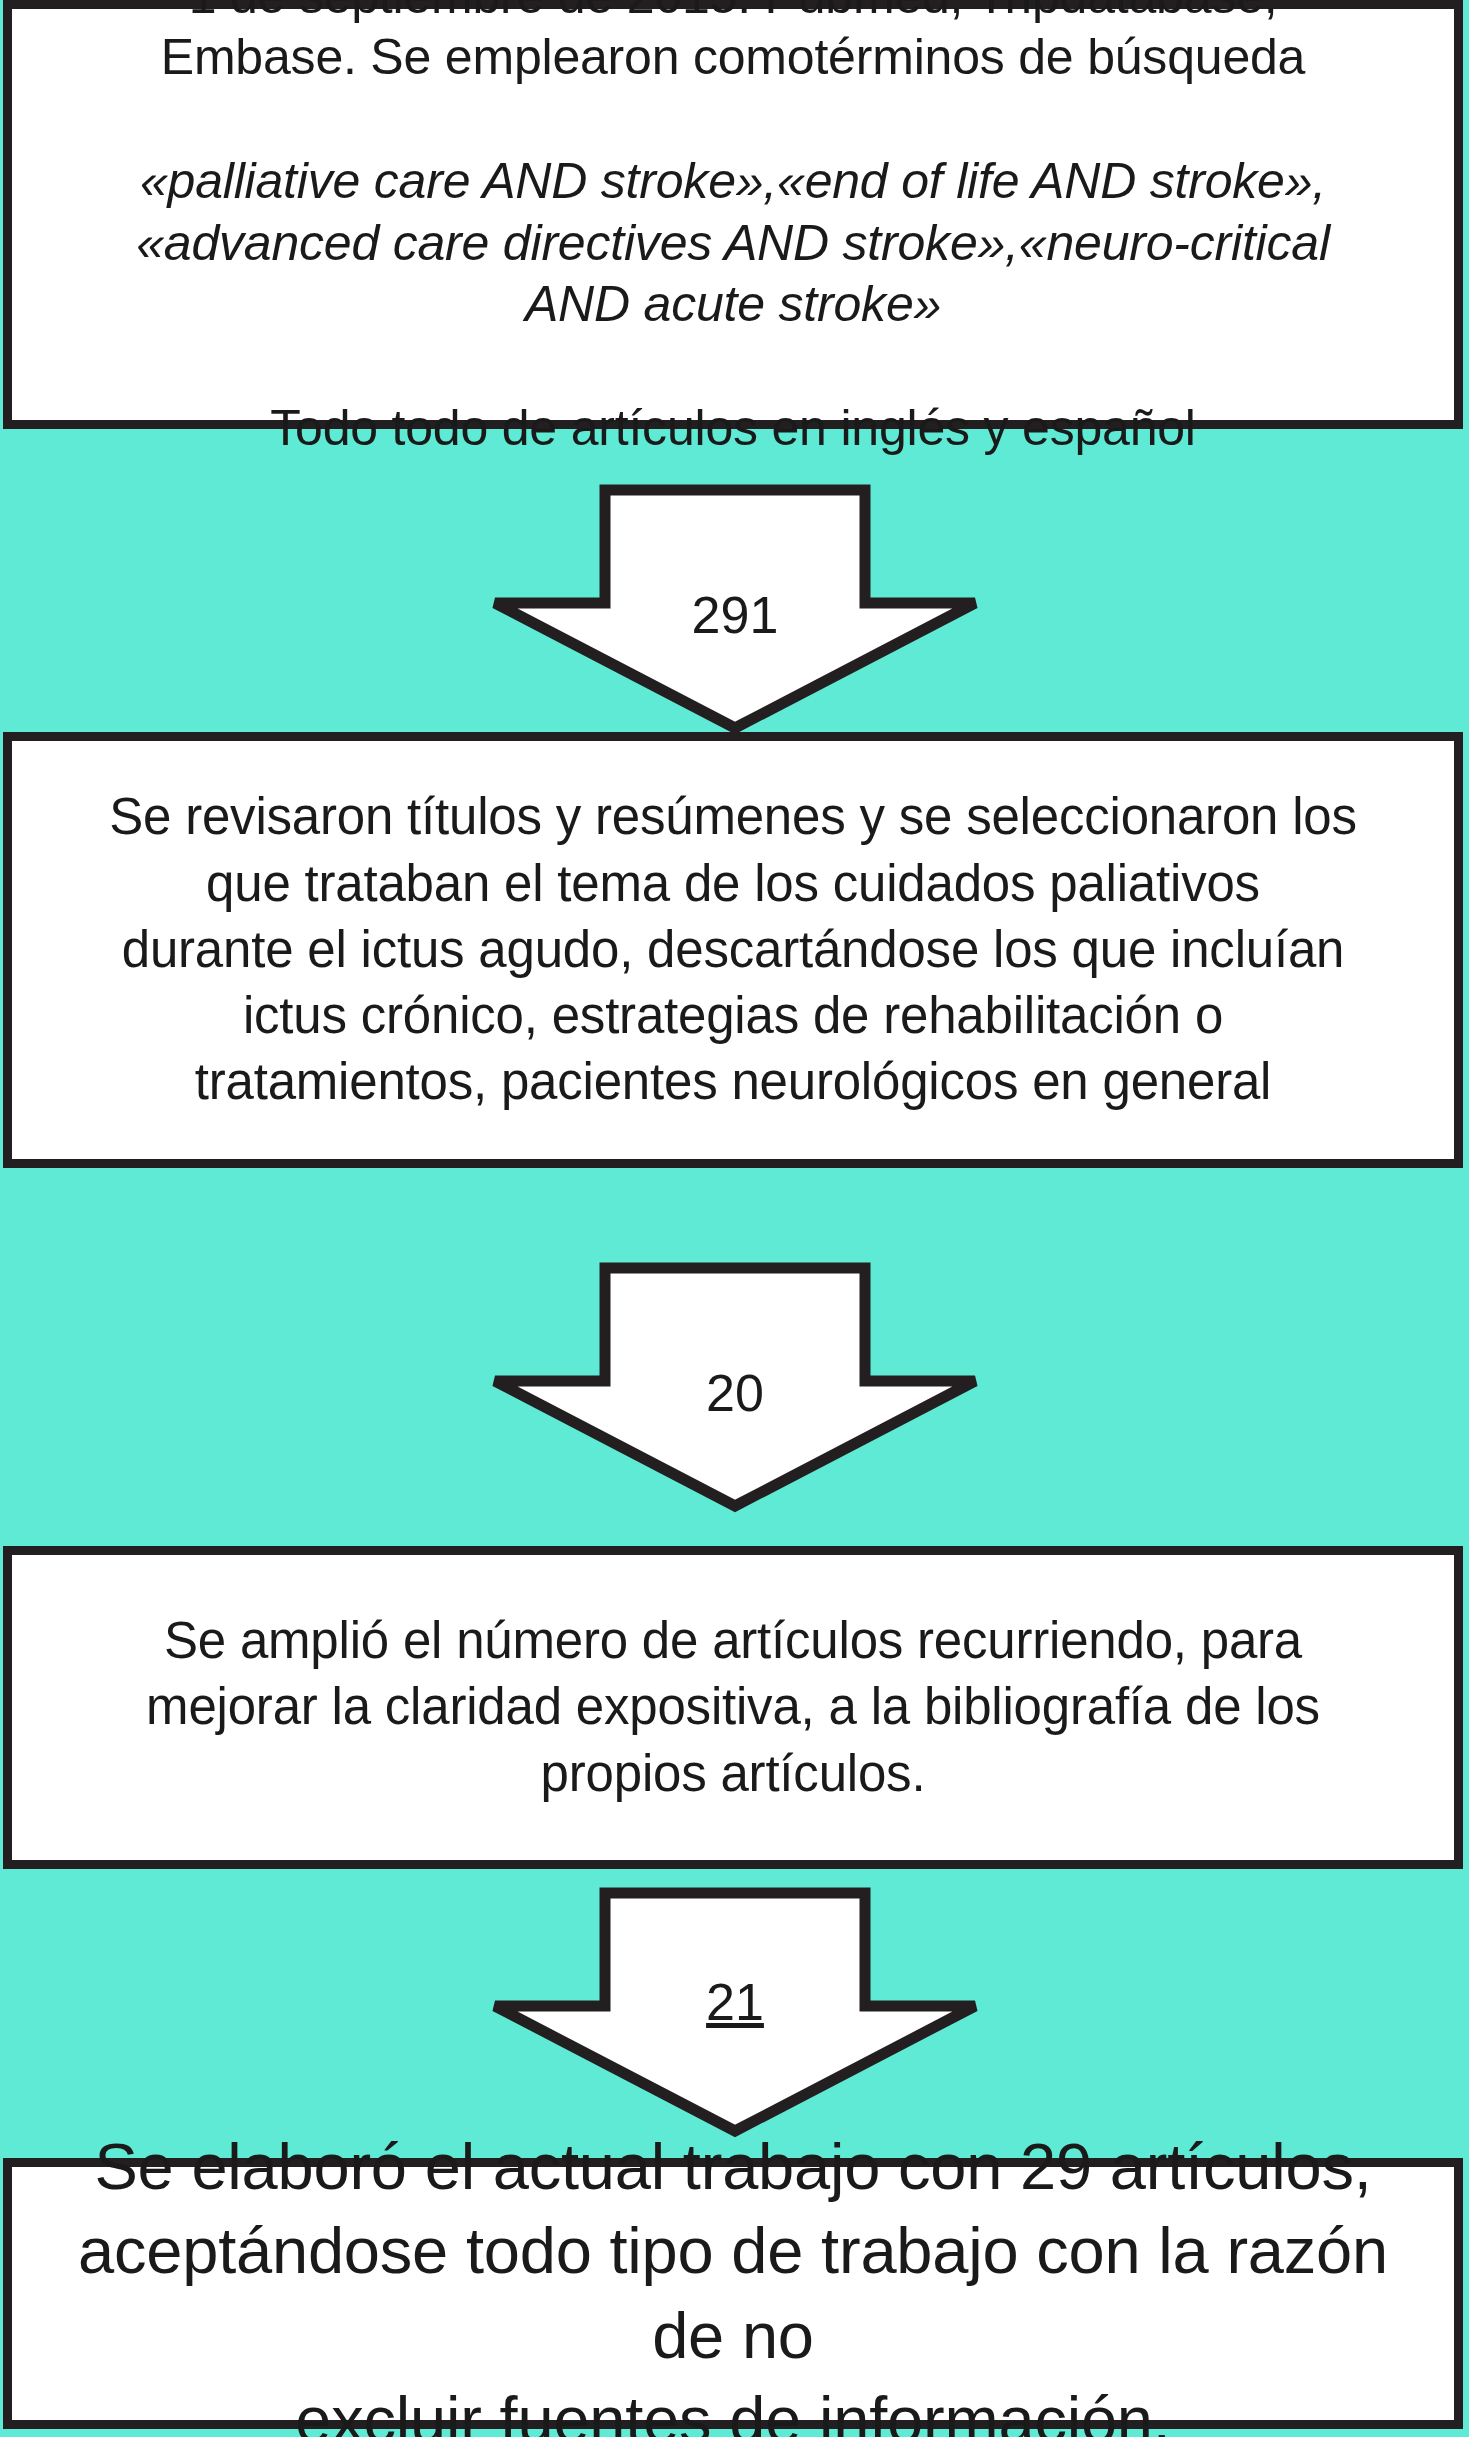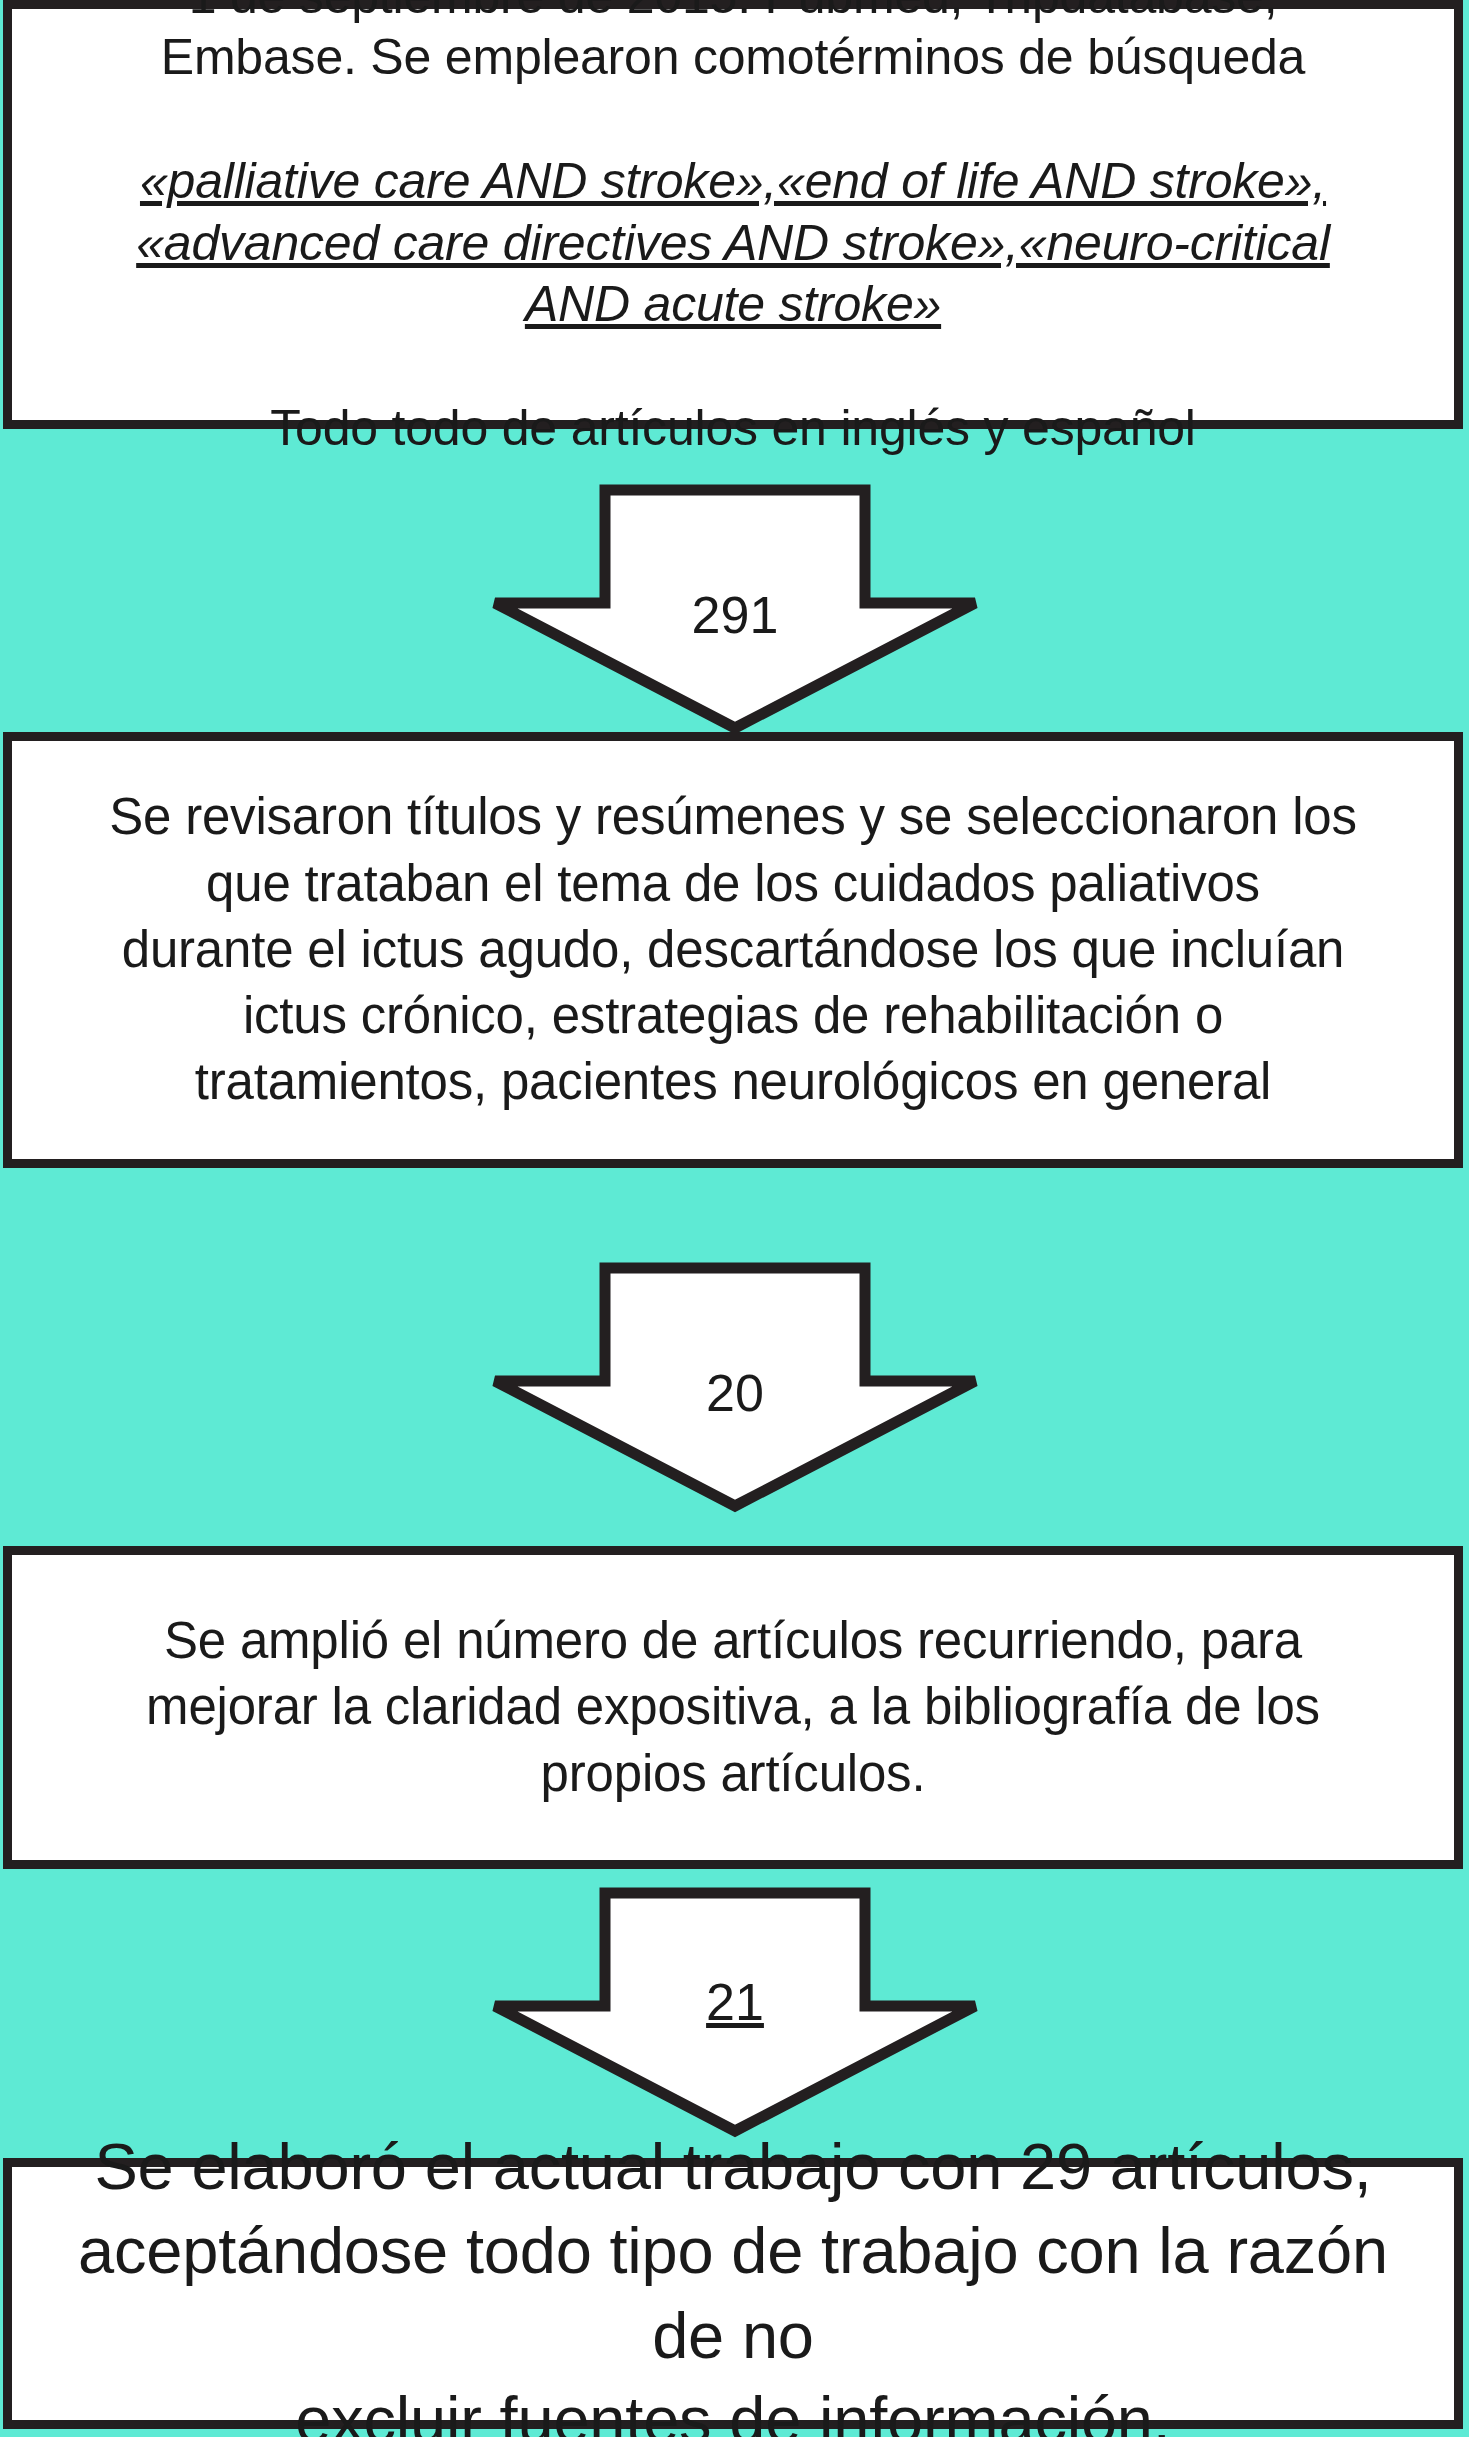--- a/index.html
+++ b/index.html
@@ -34,21 +34,20 @@
     font-weight: 400;
     line-height: 1.30;
     letter-spacing: -0.2px;
     white-space: pre-line;
     padding: 0 22px;
     box-sizing: border-box;
   }
   .box-text .ital {
     font-style: italic;
     display: block;
-    text-decoration: underline;
   }
   .box-text .plain {
     display: block;
   }
 
   #box-1 { left: 3px;  top: 0px;    width: 1460px; height: 429px; }
   #box-2 { left: 3px;  top: 732px;  width: 1460px; height: 436px; }
   #box-3 { left: 3px;  top: 1546px; width: 1460px; height: 323px; }
   #box-4 { left: 3px;  top: 2158px; width: 1460px; height: 271px; }
 

